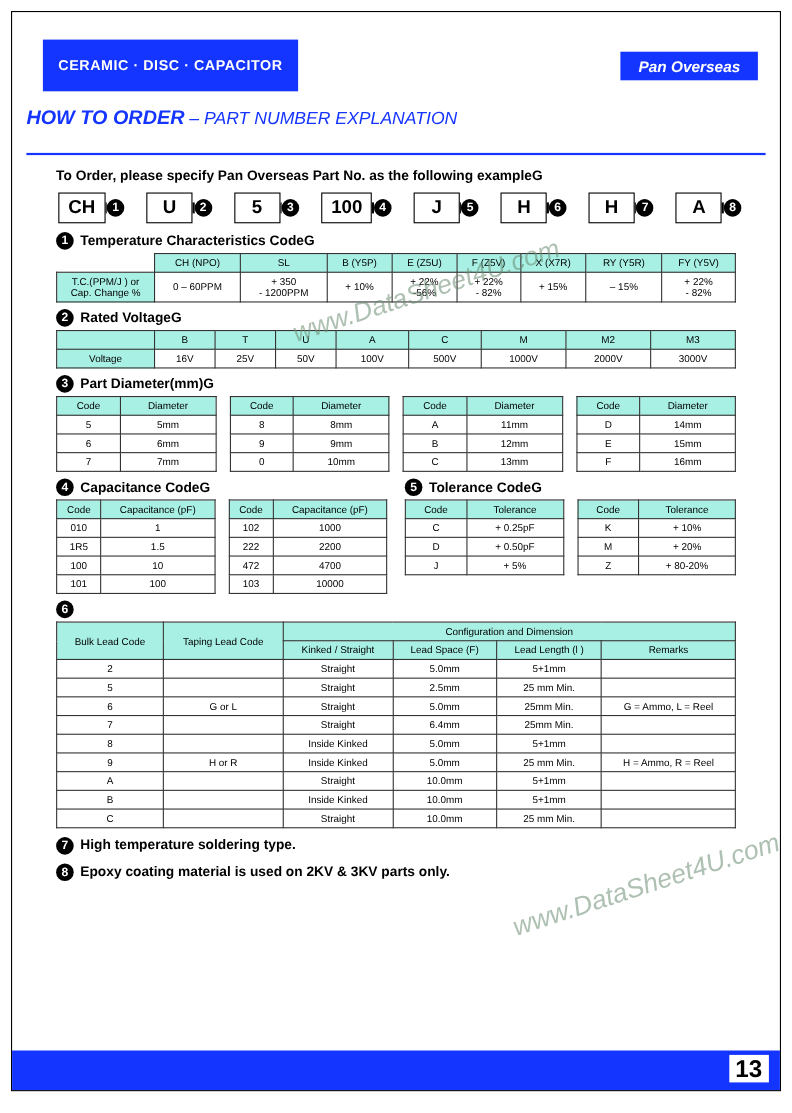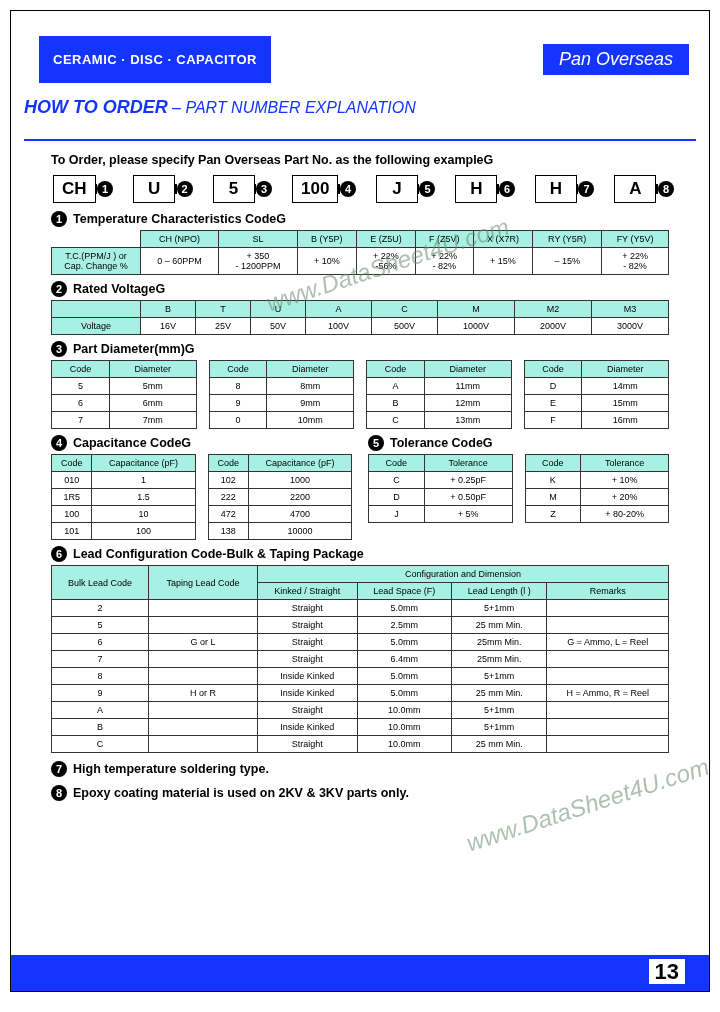--- a/index.html
+++ b/index.html
@@ -1,40 +1,40 @@
 <!DOCTYPE html>
 <html><head>
 <meta charset="utf-8">
 <style>
 body{margin:0;font-family:Arial,sans-serif;font-size:10px;background:#fff;color:#000;width:720px}
 .page{border:1px solid #000;margin:10px;padding:0;position:relative;height:980px;overflow:hidden}
 .hdr{display:flex;justify-content:space-between;align-items:center;margin:25px 20px 0 28px}
 .cdcap{background:#1434ff;color:#fff;padding:16px 14px;font-size:13px;font-weight:bold;letter-spacing:.5px}
-.brand{background:#1434ff;color:#fff;padding:5px 16px;font-size:18px;font-weight:normal;font-style:italic}
+.brand{background:#1434ff;color:#fff;padding:5px 16px;font-size:14px;font-weight:bold;font-style:italic}
 .hto{margin:14px 13px 6px;border-bottom:2px solid #1434ff;padding-bottom:21px;font-size:16px;color:#1434ff;font-style:italic}
 .hto .main{font-weight:bold;font-size:18px}
 .intro{margin:12px 40px 8px;font-size:12.5px;font-weight:bold}
 .pnrow{display:flex;gap:20px;margin:4px 42px 8px}
 .pnbox{display:flex;flex-direction:row;align-items:center;gap:0}
 .pnbox .bx{border:1.5px solid #000;padding:3px 8px;font-size:17px;font-weight:bold;min-width:24px;text-align:center}
 .pnbox .ln{width:1.5px;height:10px;background:#000}
 .pnbox .num{width:16px;height:16px;border-radius:50%;background:#000;color:#fff;font-size:11px;font-weight:bold;display:flex;align-items:center;justify-content:center}
 .secttl{margin:6px 40px 3px;font-size:12.5px;font-weight:bold;display:flex;align-items:center;gap:6px}
 .secttl .num{width:16px;height:16px;border-radius:50%;background:#000;color:#fff;font-size:11px;font-weight:bold;display:inline-flex;align-items:center;justify-content:center}
 .sec{margin:0 40px}
 table{border-collapse:collapse;width:100%}
 td,th{border:1px solid #333;padding:3px 4px;font-size:9px;text-align:center;background:#fff}
 .hd{background:#a8f0e4}
 .row2{display:flex;gap:16px;margin:0 40px}
 .row2>.col{flex:1}
 .tbl-diam{display:flex;gap:12px}
 .tbl-diam table{flex:1}
 .foot{margin:8px 40px;font-size:12.5px;font-weight:bold}
 .foot .num{width:16px;height:16px;border-radius:50%;background:#000;color:#fff;font-size:11px;font-weight:bold;display:inline-flex;align-items:center;justify-content:center;margin-right:6px}
-.pgno{background:#1434ff;color:#000;text-align:right;padding:4px 24px 6px;font-size:22px;font-weight:bold;position:absolute;bottom:0;left:0;right:0;color:#000}
+.pgno{background:#1434ff;color:#000;text-align:right;padding:4px 10px 6px;font-size:22px;font-weight:bold;position:absolute;bottom:0;left:0;right:0;color:#000}
 .pgno span{background:#fff;padding:0 6px}
 .wm{position:absolute;color:#6b8d73;font-style:italic;font-size:24px;opacity:.55;transform:rotate(-18deg);pointer-events:none}
 </style>
 </head>
 <body>
 
 <div class="page">
 <div class="wm" style="top:240px;left:250px">www.DataSheet4U.com</div>
 <div class="wm" style="top:780px;left:450px">www.DataSheet4U.com</div>
 
@@ -292,21 +292,21 @@
               </tr>
               <tr>
                 <td>222</td>
                 <td>2200</td>
               </tr>
               <tr>
                 <td>472</td>
                 <td>4700</td>
               </tr>
               <tr>
-                <td>138</td>
+                <td>103</td>
                 <td>10000</td>
               </tr>
             </tbody>
           </table>
         </div>
 </div>
 <div class="col">
 <div class="secttl" style="margin-left:0">
           <span class="num">5</span>
           <span>Tolerance CodeG</span>
@@ -351,21 +351,20 @@
                 <td>+ 80-20%</td>
               </tr>
             </tbody>
           </table>
         </div>
 </div>
 </div>
 
 <div class="secttl">
       <span class="num">6</span>
-      <span>Lead Configuration Code-Bulk &amp; Taping Package</span>
     </div>
 <div class="sec">
 <table id="lead">
         <tbody>
           <tr>
             <td class="hd" rowspan="2">Bulk Lead Code</td>
             <td class="hd" rowspan="2">Taping Lead Code</td>
             <td class="hd" colspan="4">Configuration and Dimension</td>
           </tr>
           <tr>

